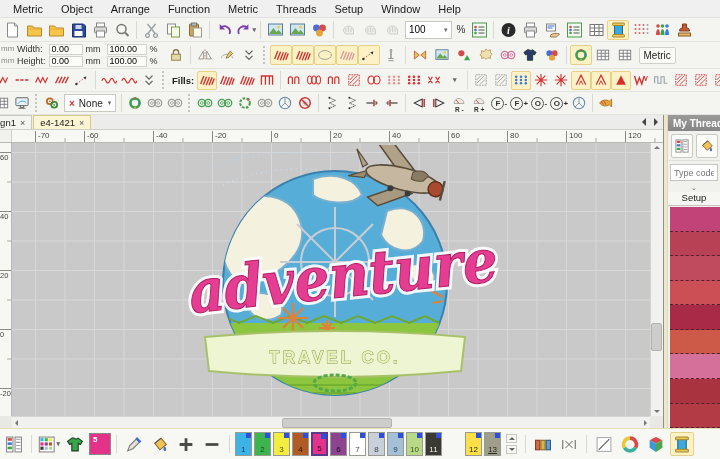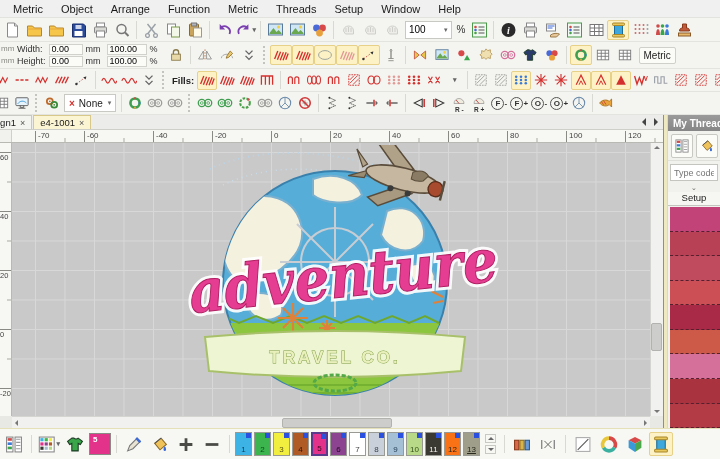--- a/index.html
+++ b/index.html
@@ -1051,21 +1051,21 @@
 
 <div class="mainrow">
   <div class="leftcol">
 
     <div class="tabbar">
       <span class="tab first">
         <span>ign1</span>
         <span class="tclose">×</span>
       </span>
       <span class="tab active">
-        <span>e4-1001</span>
+        <span>e4-1421</span>
         <span class="tclose">×</span>
       </span>
       <span class="tabnav">
         <span class="tn">
             <i class="tri-l"></i>
           </span>
         <span class="tn">
             <i class="tri-r"></i>
           </span>
       </span>
@@ -1285,21 +1285,21 @@
       <span class="num" style="color: rgb(39, 64, 90);">9</span>
     </span>
   <span class="chip" style="background: rgb(184, 218, 136);">
       <i class="corner"></i>
       <span class="num" style="color: rgb(53, 82, 26);">10</span>
     </span>
   <span class="chip" style="background: rgb(58, 58, 51);">
       <i class="corner"></i>
       <span class="num" style="color: rgb(242, 242, 234);">11</span>
     </span>
-  <span class="chip" style="background: #f97316;">
+  <span class="chip" style="background: #fde047; margin-left: 21px;">
       <i class="corner"></i>
       <span class="num" style="color: rgb(38, 38, 31);">12</span>
     </span>
   <span class="chip" style="background: rgb(158, 158, 138);">
       <i class="corner"></i>
       <span class="num" style="color: rgb(40, 40, 28); text-decoration: underline;">13</span>
     </span>
   <span class="spinner">
     <span class="spin">
         <i class="sp-up"></i>

